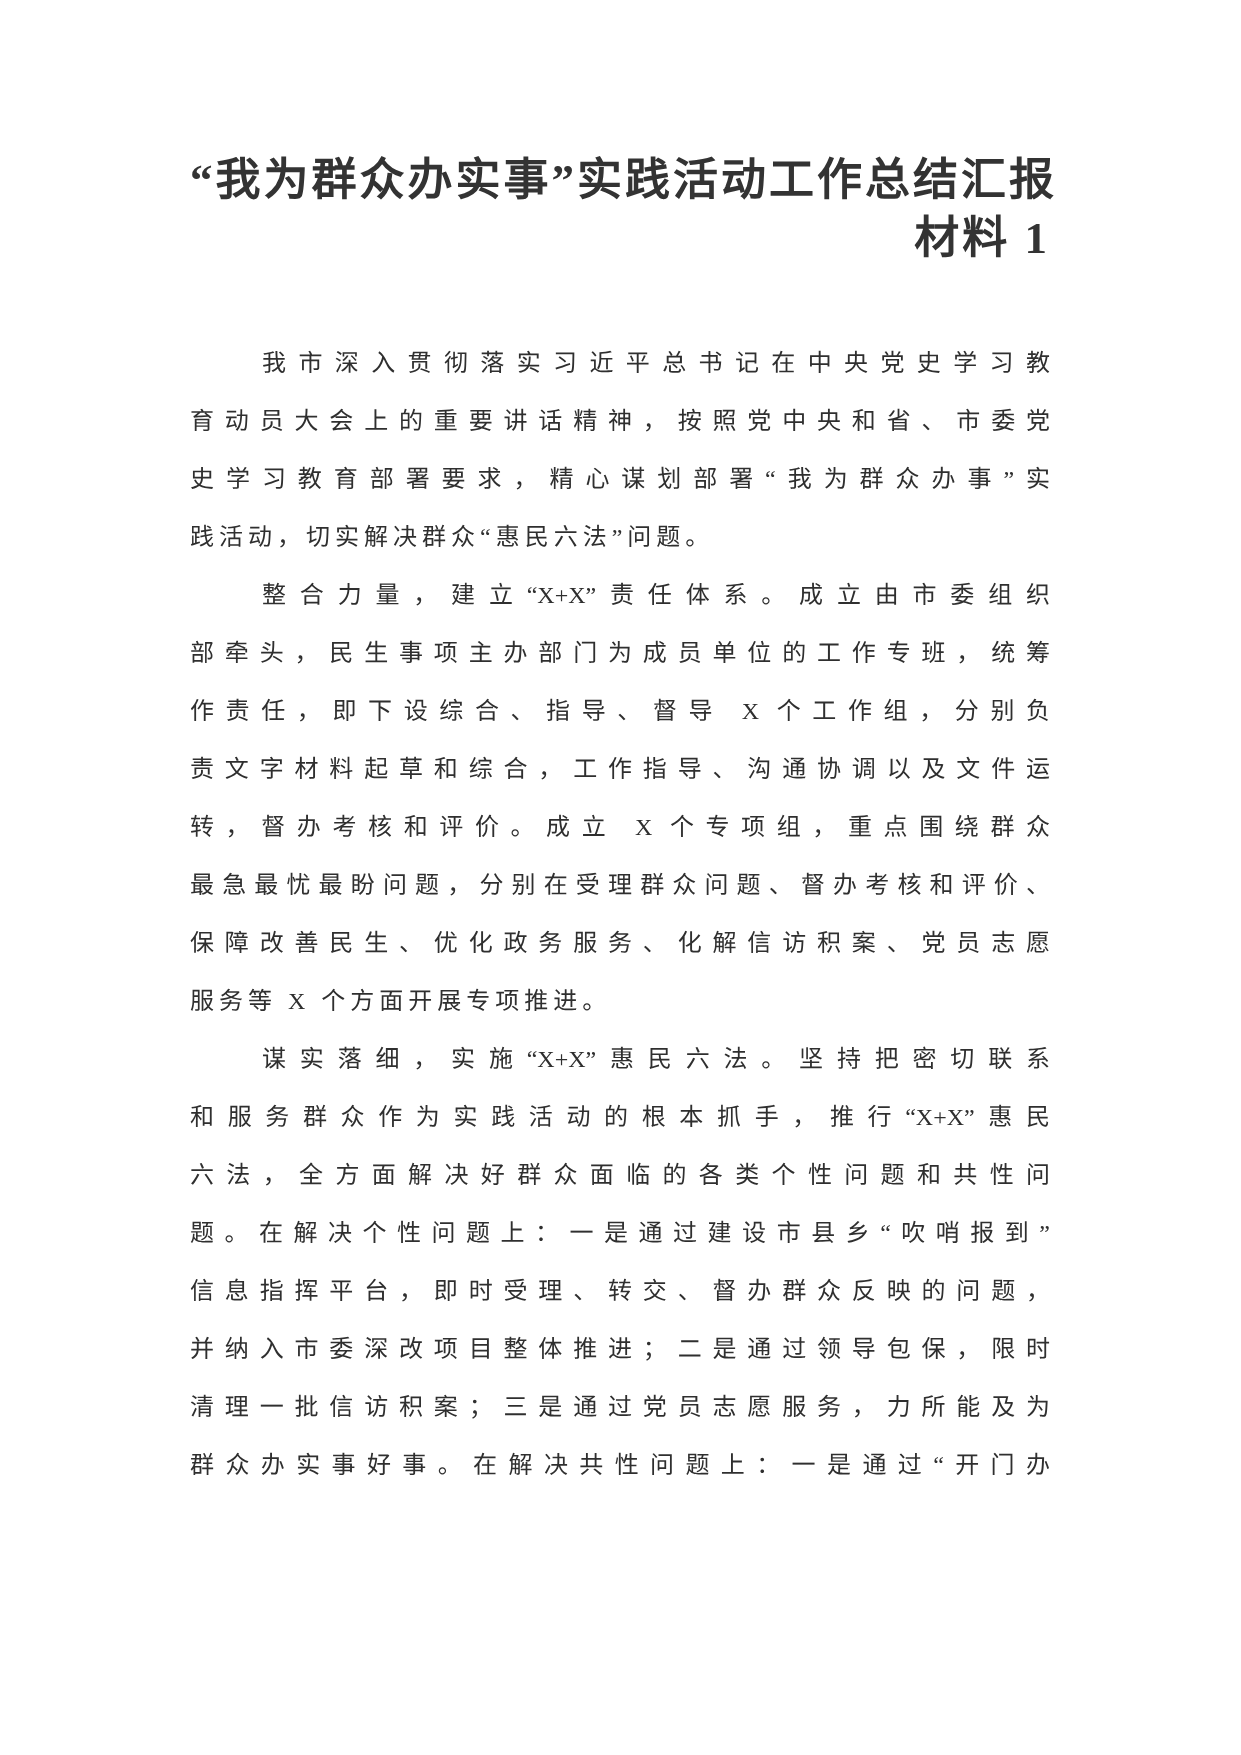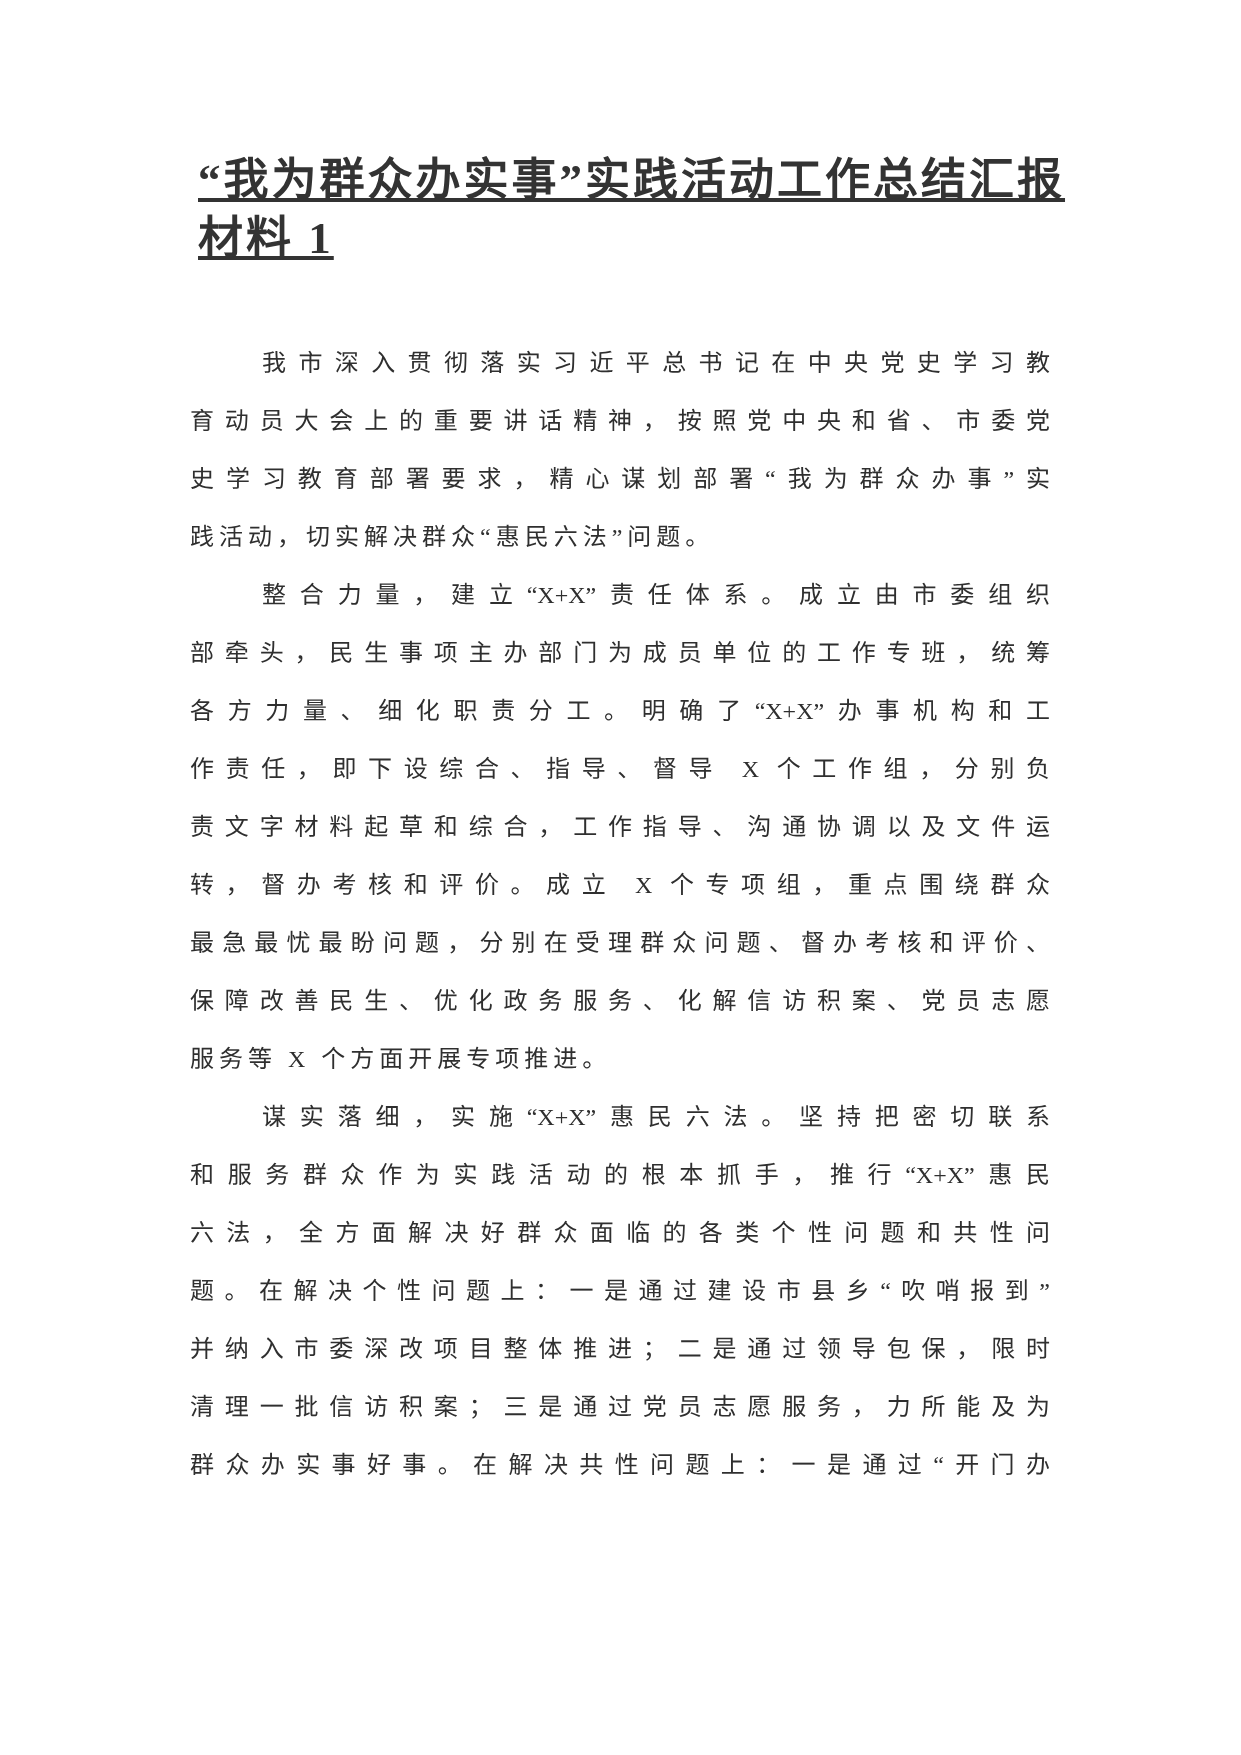--- a/index.html
+++ b/index.html
@@ -13,28 +13,27 @@
     height: 1755px;
     margin: 0 auto;
     background: #ffffff;
     box-sizing: border-box;
     padding: 151px 191px 0 190px;
     overflow: hidden;
     font-family: "Liberation Serif", "DejaVu Serif", serif;
     color: #2f2f2f;
   }
   .doc-title {
-    margin: 0 0 67px 8px;
+    margin: 0 0 67px 0;
     font-size: 45px;
     font-weight: 700;
     line-height: 58px;
     letter-spacing: 3px;
-    text-align: left;
+    text-align: right;
     color: #333333;
-    text-decoration: underline;
   }
   .title-line {
     white-space: nowrap;
   }
   .doc-body {
     font-size: 24px;
     line-height: 58px;
   }
   .paragraph {
     margin: 0;
@@ -64,31 +63,31 @@
   <div class="doc-body">
       <div class="paragraph">
         <div class="text-line indent">我市深入贯彻落实习近平总书记在中央党史学习教</div>
         <div class="text-line">育动员大会上的重要讲话精神，按照党中央和省、市委党</div>
         <div class="text-line">史学习教育部署要求，精心谋划部署“我为群众办事”实</div>
         <div class="text-line para-end">践活动，切实解决群众“惠民六法”问题。</div>
       </div>
       <div class="paragraph">
         <div class="text-line indent">整合力量，建立“X+X”责任体系。成立由市委组织</div>
         <div class="text-line">部牵头，民生事项主办部门为成员单位的工作专班，统筹</div>
-        <div class="text-line">各方力量、细化职责分工。明确了“X+X”办事机构和工</div>
         <div class="text-line">作责任，即下设综合、指导、督导 X 个工作组，分别负</div>
         <div class="text-line">责文字材料起草和综合，工作指导、沟通协调以及文件运</div>
         <div class="text-line">转，督办考核和评价。成立 X 个专项组，重点围绕群众</div>
         <div class="text-line">最急最忧最盼问题，分别在受理群众问题、督办考核和评价、</div>
         <div class="text-line">保障改善民生、优化政务服务、化解信访积案、党员志愿</div>
         <div class="text-line para-end">服务等 X 个方面开展专项推进。</div>
       </div>
       <div class="paragraph">
         <div class="text-line indent">谋实落细，实施“X+X”惠民六法。坚持把密切联系</div>
         <div class="text-line">和服务群众作为实践活动的根本抓手，推行“X+X”惠民</div>
         <div class="text-line">六法，全方面解决好群众面临的各类个性问题和共性问</div>
         <div class="text-line">题。在解决个性问题上：一是通过建设市县乡“吹哨报到”</div>
+        <div class="text-line">信息指挥平台，即时受理、转交、督办群众反映的问题，</div>
         <div class="text-line">并纳入市委深改项目整体推进；二是通过领导包保，限时</div>
         <div class="text-line">清理一批信访积案；三是通过党员志愿服务，力所能及为</div>
         <div class="text-line">群众办实事好事。在解决共性问题上：一是通过“开门办</div>
       </div>
     </div>
 </div>
 
 </body></html>

